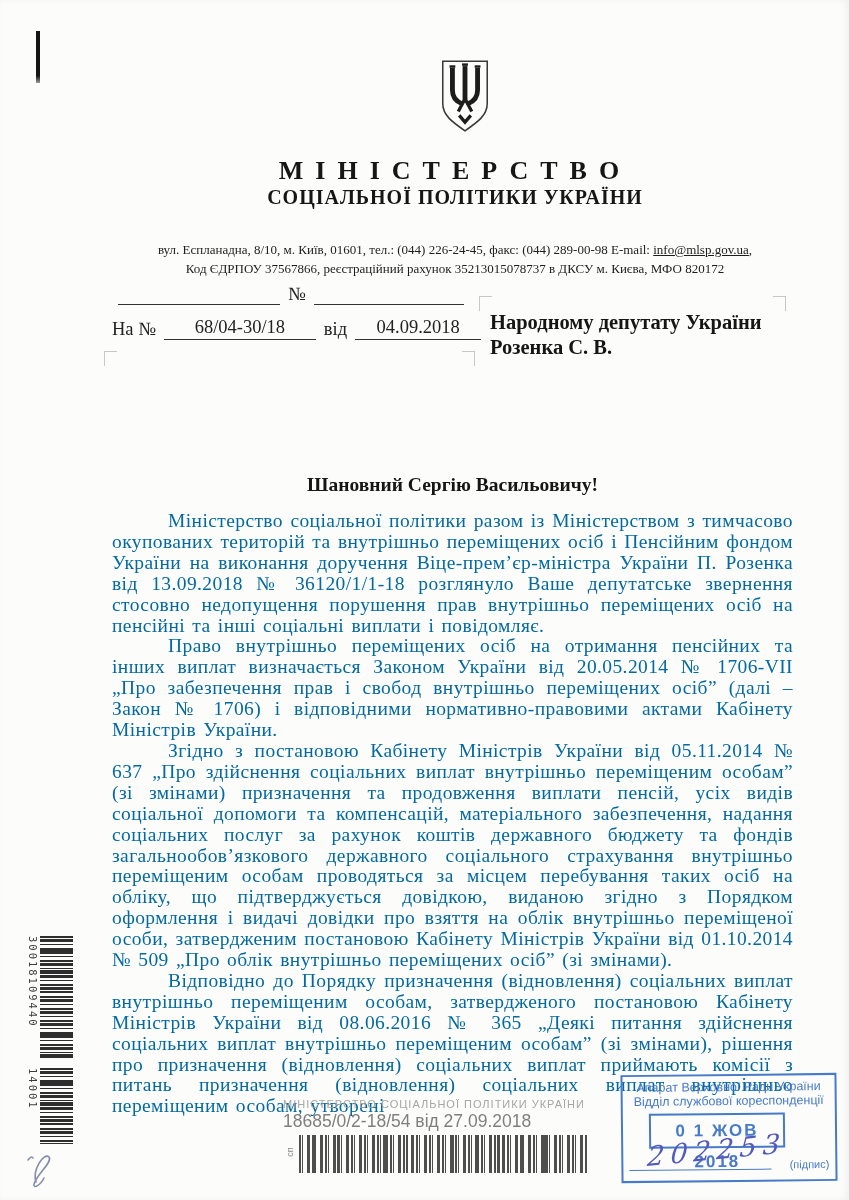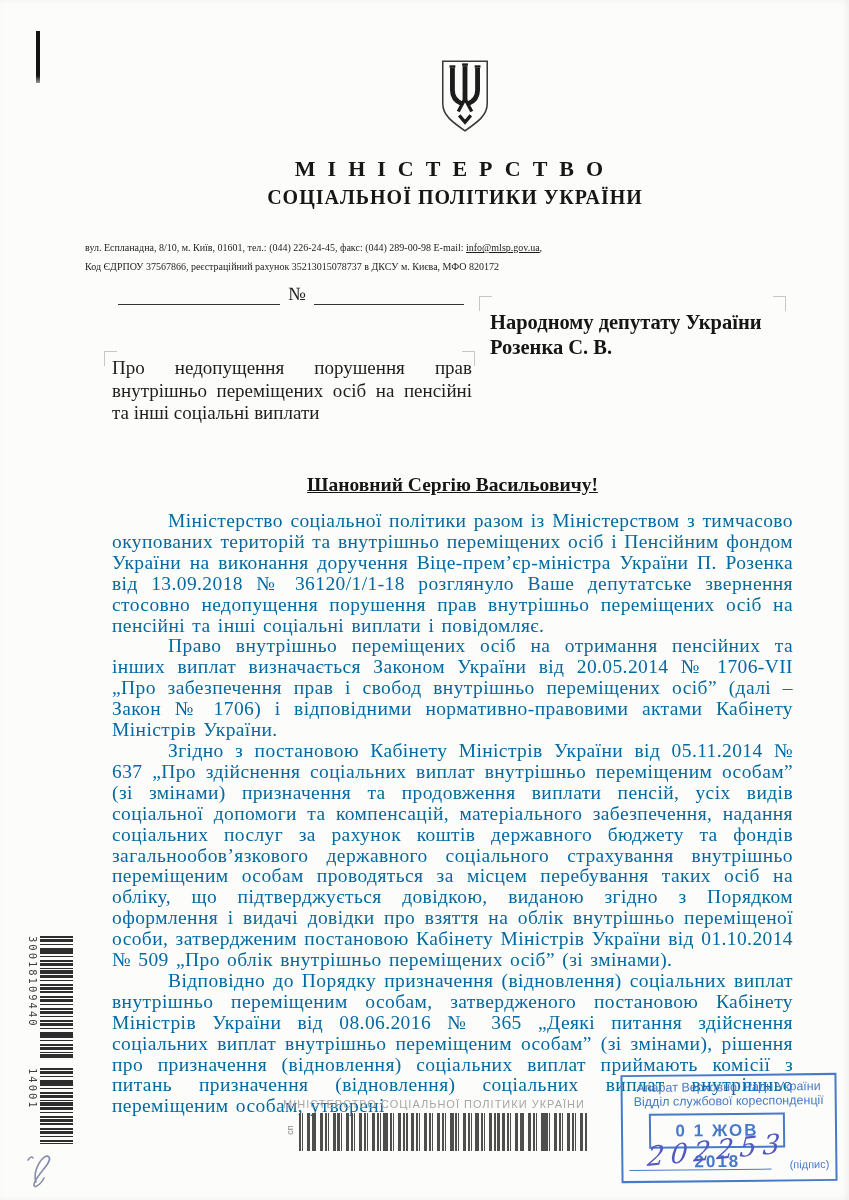--- a/index.html
+++ b/index.html
@@ -9,24 +9,24 @@
     font-family:"Liberation Serif", serif;color:#222;
     box-shadow:inset -3px 0 6px rgba(0,0,0,.05);
   }
   
   .punch-mark{position:absolute;left:36px;top:31px;width:4px;height:52px;
     background:linear-gradient(#141414 86%,#9a9a9a);}
   .pen-mark{position:absolute;left:20px;top:1146px;}
   
   .emblem{position:absolute;left:436px;top:56px;width:58px;height:82px;}
   .head{position:absolute;left:115px;width:680px;text-align:center;color:#161616;}
-  .head1{top:156px;font-size:22px;font-weight:bold;letter-spacing:12px;}
+  .head1{top:156px;font-size:26px;font-weight:bold;letter-spacing:12px;}
   .head2{top:186px;font-size:20px;font-weight:bold;letter-spacing:1px;}
   .head3{top:214px;font-size:23px;font-weight:bold;}
-  .addr{position:absolute;left:85px;width:740px;text-align:left;font-size:10px;color:#1d1d1d;}
+  .addr{position:absolute;left:85px;width:740px;text-align:center;font-size:13px;color:#1d1d1d;}
   .addr1{top:242px;} .addr2{top:261px;}
   .addr a{color:#1d1d1d;text-decoration:underline;}
   
   .refline{position:absolute;font-size:18.5px;color:#222;white-space:nowrap;}
   .no-line{left:118px;top:282px;}
   .na-line{left:112px;top:317px;}
   .uline{display:inline-block;border-bottom:1.4px solid #333;text-align:center;
     vertical-align:bottom;height:22px;}
   .u-a{width:162px;} .u-b{width:150px;}
   .u-num{width:152px;} .u-date{width:126px;}
@@ -36,21 +36,21 @@
     line-height:25px;color:#161616;white-space:nowrap;margin-top:8px;}
   .subject{position:absolute;left:112px;top:357px;width:360px;font-size:19px;
     line-height:22.5px;text-align:justify;color:#1e1e1e;}
   .corner{position:absolute;width:12px;height:14px;border:0 solid #c7c7c4;}
   .c-tl{border-top-width:1.5px;border-left-width:1.5px;}
   .c-tr{border-top-width:1.5px;border-right-width:1.5px;}
   .cm1{left:479px;top:296px;} .cm2{left:773px;top:296px;}
   .cm3{left:104px;top:351px;} .cm4{left:462px;top:351px;}
   
   .salutation{position:absolute;left:112px;top:474px;width:681px;text-align:center;
-    font-size:19.5px;font-weight:bold;color:#161616;text-decoration:underline;}
+    font-size:19.5px;font-weight:bold;color:#161616;}
   .bodytext{position:absolute;left:112px;top:511px;width:681px;
     font-size:19.5px;line-height:20.9px;text-align:justify;
     letter-spacing:.4px;word-spacing:2px;color:#0369a1;}
   .bodytext p{margin:0;text-indent:56px;}
   
   .vbc{position:absolute;left:26px;display:flex;}
   .vbc1{top:936px;height:122px;} .vbc2{top:1068px;height:76px;}
   .vbc-digits{writing-mode:vertical-rl;text-orientation:sideways;
     font-family:"DejaVu Sans Mono", monospace;font-size:10.5px;letter-spacing:2px;
     color:#3c3c3c;width:14px;line-height:14px;}
@@ -122,52 +122,53 @@
     </svg>
   </div>
 
   <div class="head head1">МІНІСТЕРСТВО</div>
   <div class="head head2">СОЦІАЛЬНОЇ ПОЛІТИКИ УКРАЇНИ</div>
   <div class="addr addr1"><span>вул. Еспланадна, 8/10, м. Київ, 01601, тел.: (044) 226-24-45,  факс: (044) 289-00-98 E-mail: </span><a>info@mlsp.gov.ua</a><span>,</span></div>
   <div class="addr addr2">Код ЄДРПОУ 37567866, реєстраційний рахунок 35213015078737 в ДКСУ м. Києва, МФО 820172</div>
 
   <div class="refline no-line"><span class="uline u-a"></span><span class="ref-gap"></span><span>№</span><span class="ref-gap"></span><span class="uline u-b"></span></div>
 
+  <div class="refline na-line"><span>На №</span><span class="ref-gap"></span><span class="uline u-num">68/04-30/18</span><span class="ref-gap"></span><span>від</span><span class="ref-gap"></span><span class="uline u-date">04.09.2018</span></div>
 
   <div class="corner c-tl cm1"></div>
   <div class="corner c-tr cm2"></div>
   <div class="corner c-tl cm3"></div>
   <div class="corner c-tr cm4"></div>
 
   <div class="addressee">
     <div>Народному депутату України</div>
     <div>Розенка С. В.</div>
   </div>
 
-  <div class="subject">Про недопущення порушення прав внутрішньо переміщених осіб на пенсійні та інші соціальні виплати</div>
 
   <div class="salutation">Шановний Сергію Васильовичу!</div>
   <div class="bodytext">
     <p>Міністерство соціальної політики разом із Міністерством з тимчасово окупованих територій та внутрішньо переміщених осіб і Пенсійним фондом України на виконання доручення Віце-прем’єр-міністра України П. Розенка від 13.09.2018 № 36120/1/1-18 розглянуло Ваше депутатське звернення стосовно недопущення порушення прав внутрішньо переміщених осіб на пенсійні та інші соціальні виплати і повідомляє.</p>
     <p>Право внутрішньо переміщених осіб на отримання пенсійних та інших виплат визначається Законом України від 20.05.2014 № 1706-VII „Про забезпечення прав і свобод внутрішньо переміщених осіб” (далі – Закон № 1706) і відповідними нормативно-правовими актами Кабінету Міністрів України.</p>
     <p>Згідно з постановою Кабінету Міністрів України від 05.11.2014 № 637 „Про здійснення соціальних виплат внутрішньо переміщеним особам” (зі змінами) призначення та продовження виплати пенсій, усіх видів соціальної допомоги та компенсацій, матеріального забезпечення, надання соціальних послуг за рахунок коштів державного бюджету та фондів загальнообов’язкового державного соціального страхування внутрішньо переміщеним особам проводяться за місцем перебування таких осіб на обліку, що підтверджується довідкою, виданою згідно з Порядком оформлення і видачі довідки про взяття на облік внутрішньо переміщеної особи, затвердженим постановою Кабінету Міністрів України від 01.10.2014 № 509 „Про облік внутрішньо переміщених осіб” (зі змінами).</p>
     <p>Відповідно до Порядку призначення (відновлення) соціальних виплат внутрішньо переміщеним особам, затвердженого постановою Кабінету Міністрів України від 08.06.2016 № 365 „Деякі питання здійснення соціальних виплат внутрішньо переміщеним особам” (зі змінами), рішення про призначення (відновлення) соціальних виплат приймають комісії з питань призначення (відновлення) соціальних виплат внутрішньо переміщеним особам, утворені</p>
   </div>
 
   <div class="vbc vbc1">
     <div class="vbc-digits">30018109440</div>
     <div class="vbc-bars"></div>
   </div>
   <div class="vbc vbc2">
     <div class="vbc-digits">14001</div>
     <div class="vbc-bars"></div>
   </div>
 
   <div class="regstamp">
     <div class="reg-org">МІНІСТЕРСТВО СОЦІАЛЬНОЇ ПОЛІТИКИ УКРАЇНИ</div>
+    <div class="reg-num">18685/0/2-18/54 від 27.09.2018</div>
     <div class="reg-row">
       <span class="reg-prefix">сп</span>
       <div class="reg-bars"></div>
     </div>
   </div>
 
   <div class="vr-stamp">
     <div class="vr-l1">Апарат Верховної Ради України</div>
     <div class="vr-l2">Відділ службової кореспонденції</div>
     <div class="vr-datebox">0 1 ЖОВ 2018</div>

